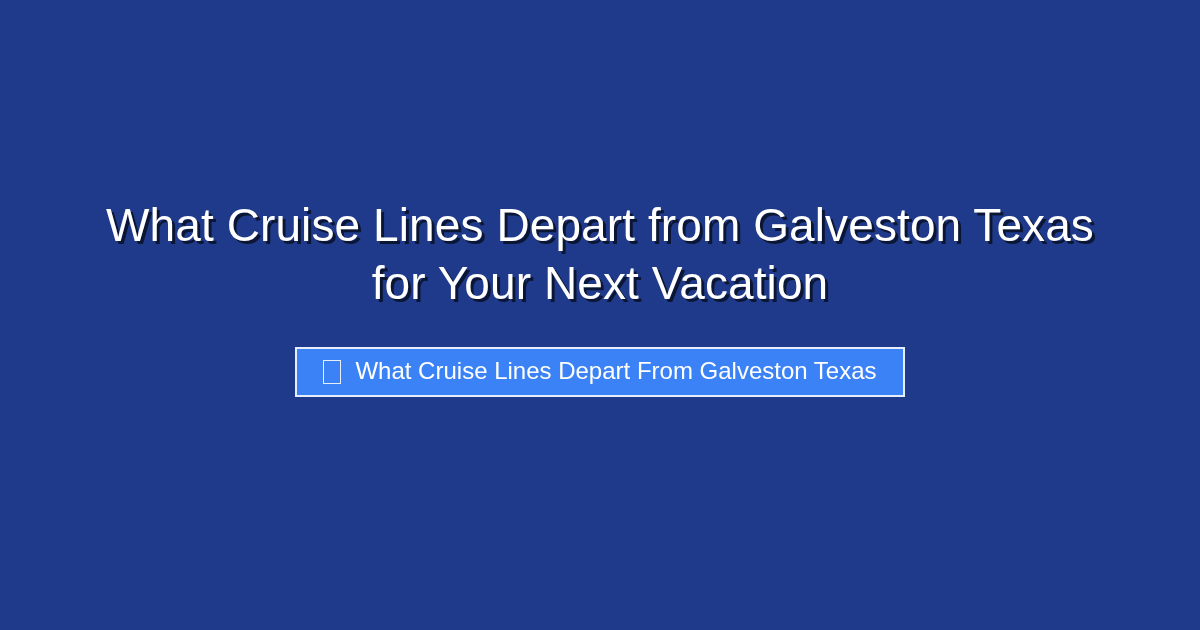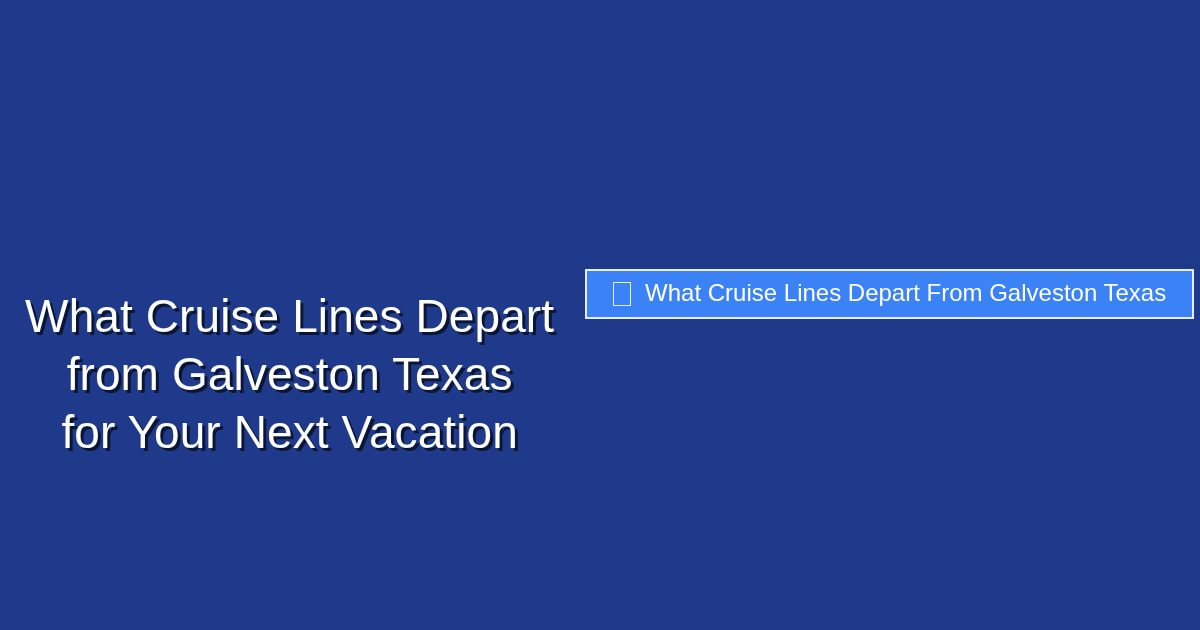--- a/index.html
+++ b/index.html
@@ -13,25 +13,26 @@
     height: 630px;
     overflow: hidden;
     font-family: "Liberation Sans", sans-serif;
     background: #1f3a8a;
   }
 
   .card {
     position: relative;
     box-sizing: border-box;
     width: 1200px;
-    height: 552px;
+    height: 488px;
     background: #1f3a8a;
     display: flex;
+    flex-direction: column;
     align-items: center;
-    justify-content: space-between;
+    justify-content: flex-start;
   }
 
   
   .title-block {
     width: 1120px;
     margin-top: 196px;
     text-align: center;
   }
 
   .title {

